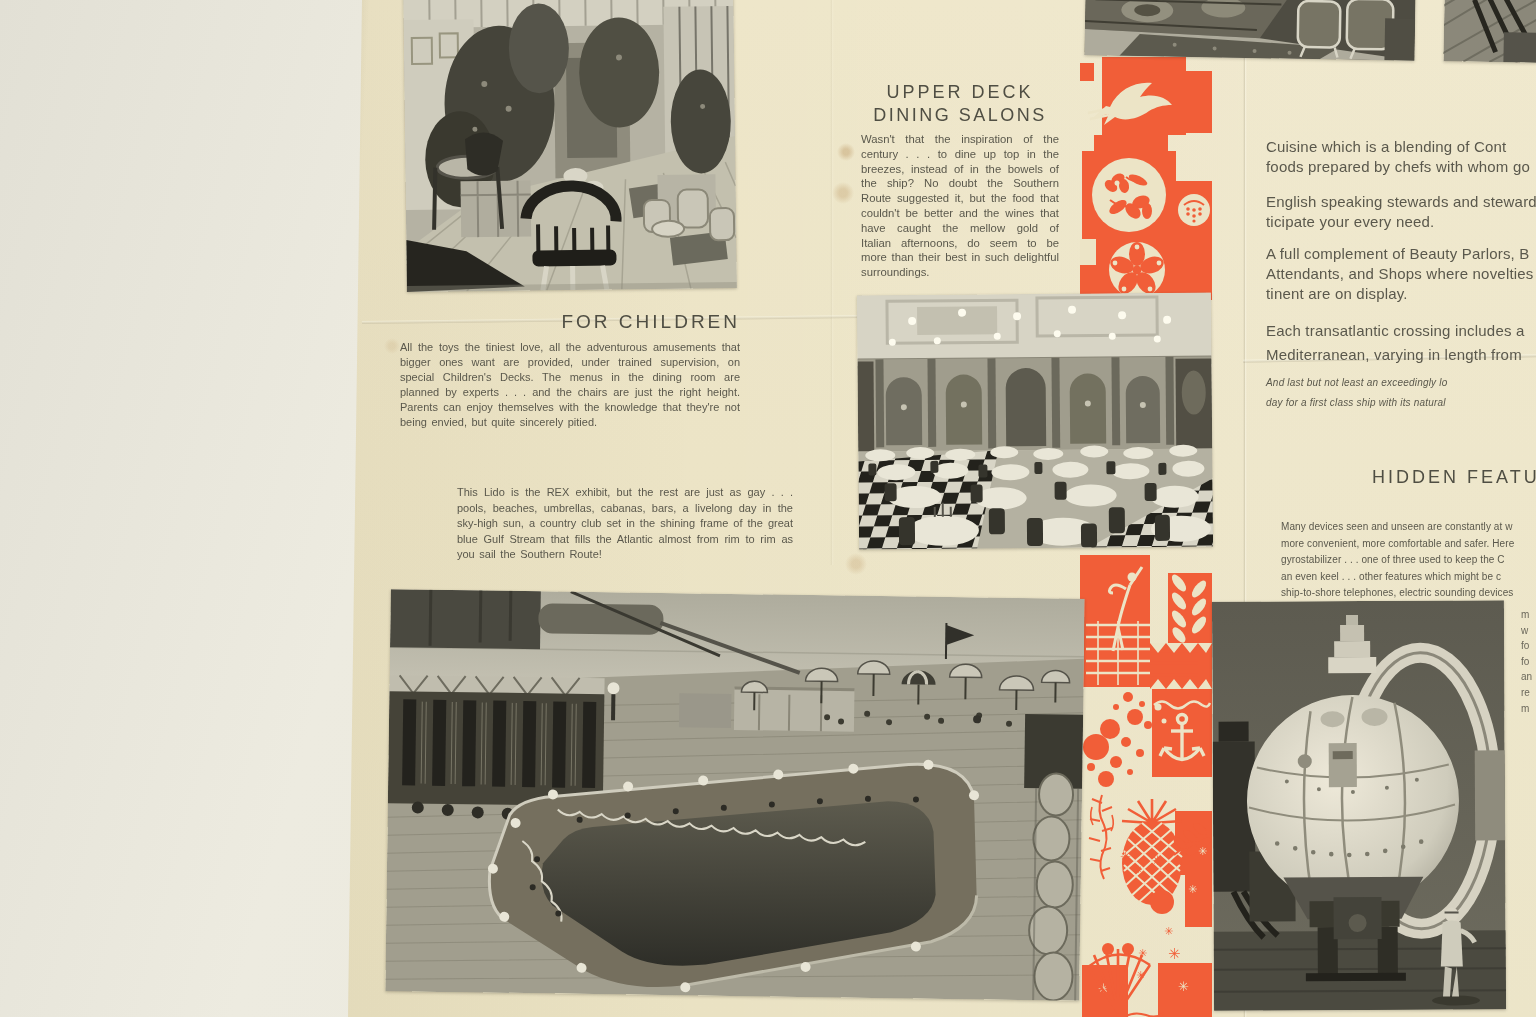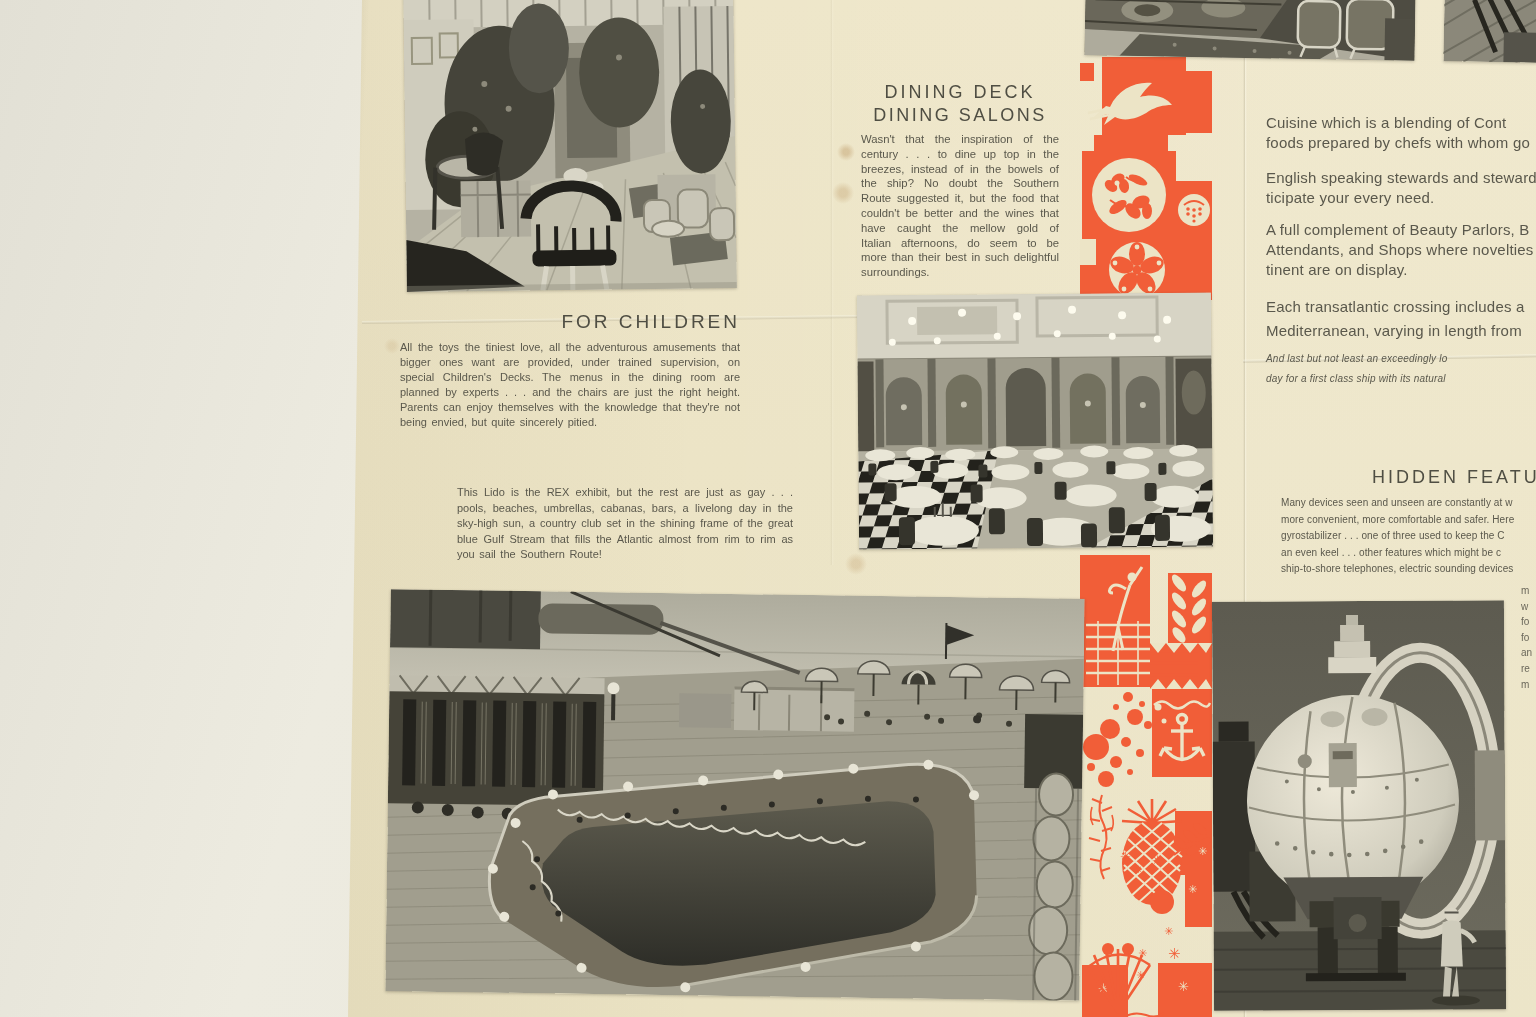--- a/index.html
+++ b/index.html
@@ -15,21 +15,21 @@
       radial-gradient(circle at 516px 564px, rgba(168,120,58,.20) 0 4px, rgba(168,120,58,0) 11px),
       radial-gradient(circle at 52px 346px, rgba(168,120,58,.12) 0 3px, rgba(168,120,58,0) 8px),
       linear-gradient(93deg, rgba(92,82,52,.30) 0 2px, rgba(92,82,52,.10) 12px, rgba(92,82,52,0) 30px),
       linear-gradient(90deg, rgba(120,100,50,.06), rgba(120,100,50,0) 30%, rgba(255,255,250,.10) 76%),
       linear-gradient(180deg,#eee6c9,#ece4c6 45%,#eae2c3);
     filter:drop-shadow(-3px 1px 4px rgba(60,55,40,.28));}
   .crease-v{width:4px;background:linear-gradient(90deg,rgba(80,70,45,0),rgba(80,70,45,.20) 40%,rgba(255,255,244,.45) 62%,rgba(80,70,45,0));}
   .crease-h{height:3px;background:linear-gradient(180deg,rgba(255,255,244,.55),rgba(80,70,45,.18));}
   .heading{color:#4f4e43;font-weight:400;white-space:nowrap;}
   .bodytext{color:#5a584c;text-align:justify;word-spacing:1.5px;}
-  .pre{white-space:pre;color:#5a584c;}
+  .pre{white-space:pre;color:#5a584c;margin-top:24px;}
   .photo{box-shadow:0 1px 3px rgba(40,36,24,.25);}
   svg{display:block;}
 </style>
 </head>
 <body>
 
 <div id="stage">
 
   <div class="abs paper"></div>
 
@@ -614,21 +614,21 @@
       <ellipse cx="242" cy="400" rx="24" ry="5" fill="#3a392f"></ellipse>
       <circle cx="238" cy="314" r="7" fill="#d9d5c5"></circle>
       <path d="M231 312 h14" stroke="#55534a" stroke-width="2"></path>
       <path d="M229 322 q9 -4 18 0 l2 44 h-22 Z" fill="#cfccbc"></path>
       <path d="M231 366 l-2 30 h7 l2 -28 M243 366 l2 30 h-7" fill="#c5c2b2"></path>
       <path d="M247 330 q10 4 14 12" stroke="#cfccbc" stroke-width="5" fill="none"></path>
     </g>
   </svg>
 
   <div class="abs" style="left:861px;top:82px;width:198px">
-    <div class="heading" style="font-size:18px;letter-spacing:3px;text-align:center">DINING DECK</div>
+    <div class="heading" style="font-size:18px;letter-spacing:3px;text-align:center">UPPER DECK</div>
     <div class="heading" style="font-size:18px;letter-spacing:2.5px;text-align:center;margin-top:2px">DINING SALONS</div>
     <div class="bodytext" style="font-size:11.3px;line-height:14.8px;margin-top:6px">Wasn't that the inspiration of the century . . . to dine up top in the breezes, instead of in the bowels of the ship?  No doubt the Southern Route suggested it, but the food that couldn't be better and the wines that have caught the mellow gold of Italian afternoons, do seem to be more than their best in such delightful surroundings.</div>
   </div>
 
   <div class="abs" style="left:400px;top:311px;width:340px">
     <div class="heading" style="font-size:19px;letter-spacing:3px;text-align:right">FOR CHILDREN</div>
     <div class="bodytext" style="font-size:11px;line-height:15px;margin-top:7px">All the toys the tiniest love, all the adventurous amusements that bigger ones want are provided, under trained supervision, on special Children's Decks. The menus in the dining room are planned by experts . . . and the chairs are just the right height.  Parents can enjoy themselves with the knowledge that they're not being envied, but quite sincerely pitied.</div>
   </div>
 
   <div class="abs" style="left:457px;top:477px;width:336px">

